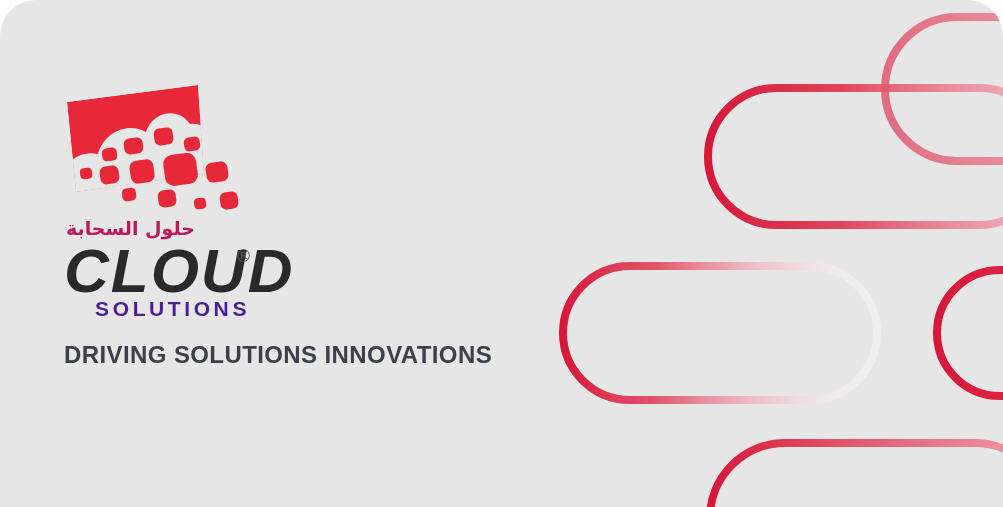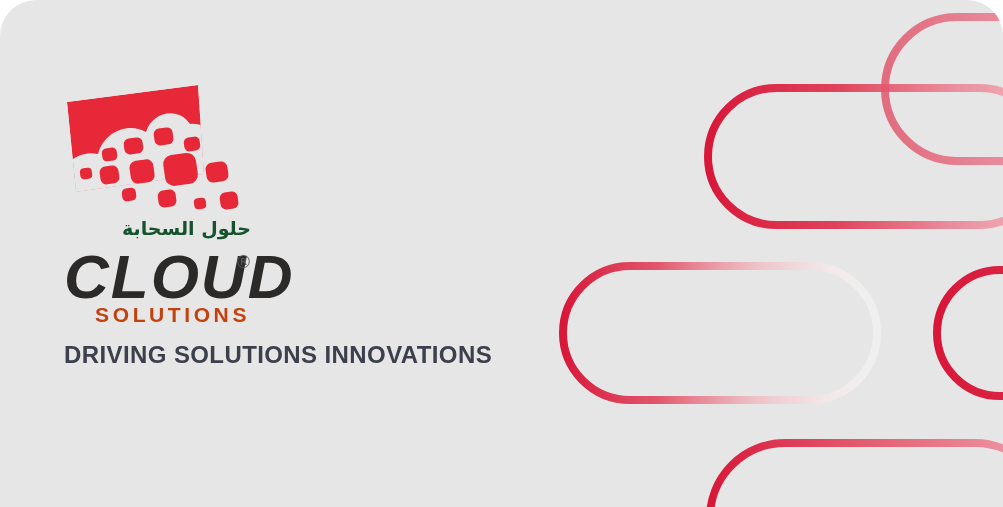--- a/index.html
+++ b/index.html
@@ -52,27 +52,27 @@
   #logo-wordmark {
     position: relative;
     margin-top: 4px;
     width: 260px;
   }
 
   .arabic-name {
     font-family: "DejaVu Sans", "Liberation Sans", sans-serif;
     font-size: 19px;
     font-weight: 700;
-    color: #14532d;
+    color: #be185d;
     letter-spacing: 0px;
-    text-align: right;
+    text-align: left;
     direction: rtl;
     line-height: 1.05;
     width: 185px;
-    margin: 0 0 17px 4px;
+    margin: 0 0 11px 4px;
     white-space: nowrap;
   }
 
   .cloud-row {
     position: relative;
     width: 195px;
     margin-left: 2px;
     height: 46px;
   }
 
@@ -97,21 +97,21 @@
     font-family: "DejaVu Sans", "Liberation Sans", sans-serif;
     font-size: 17px;
     color: #55585b;
     line-height: 17px;
   }
 
   .solutions-word {
     font-family: "Liberation Sans", sans-serif;
     font-size: 21px;
     font-weight: 700;
-    color: #c2410c;
+    color: #4c1d95;
     letter-spacing: 3.6px;
     text-align: right;
     width: 186px;
     margin: 2px 0 0 2px;
     line-height: 21px;
   }
 
   
   #tagline {
     position: absolute;

